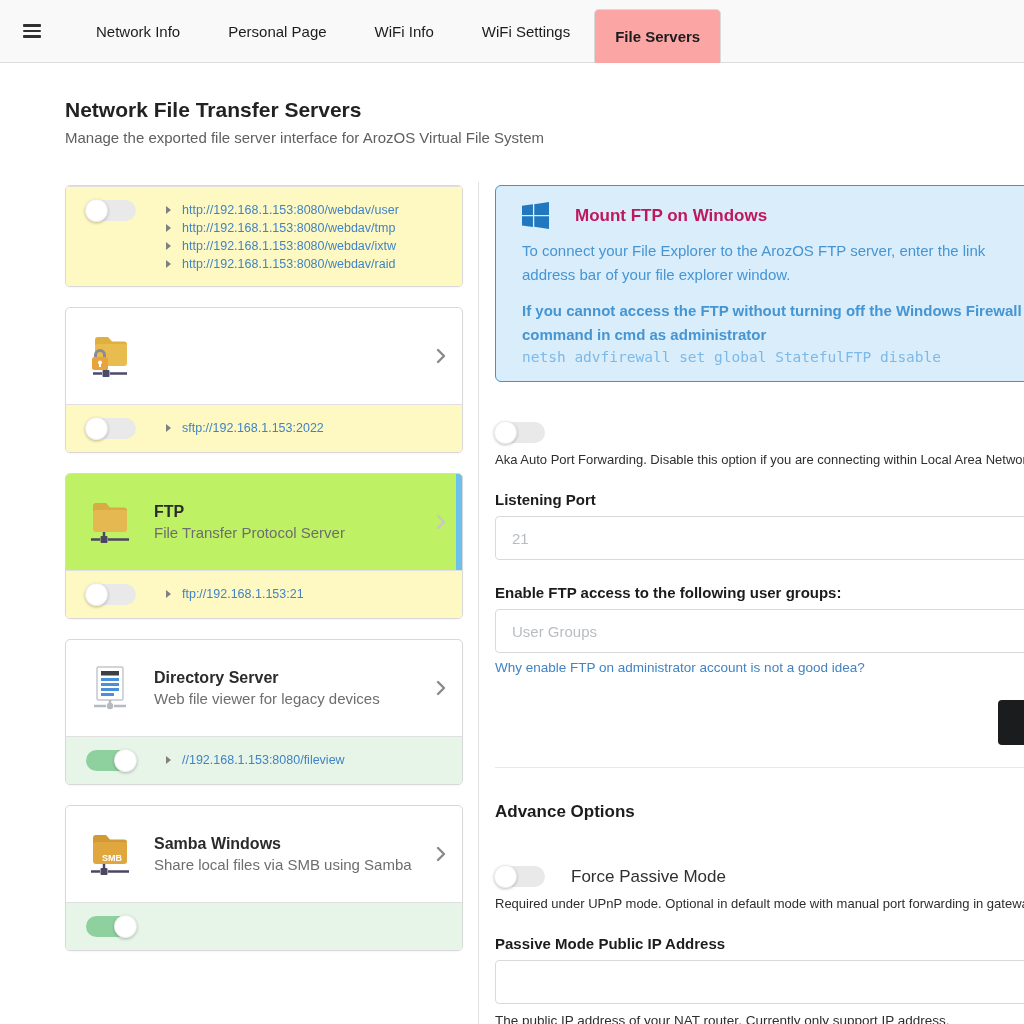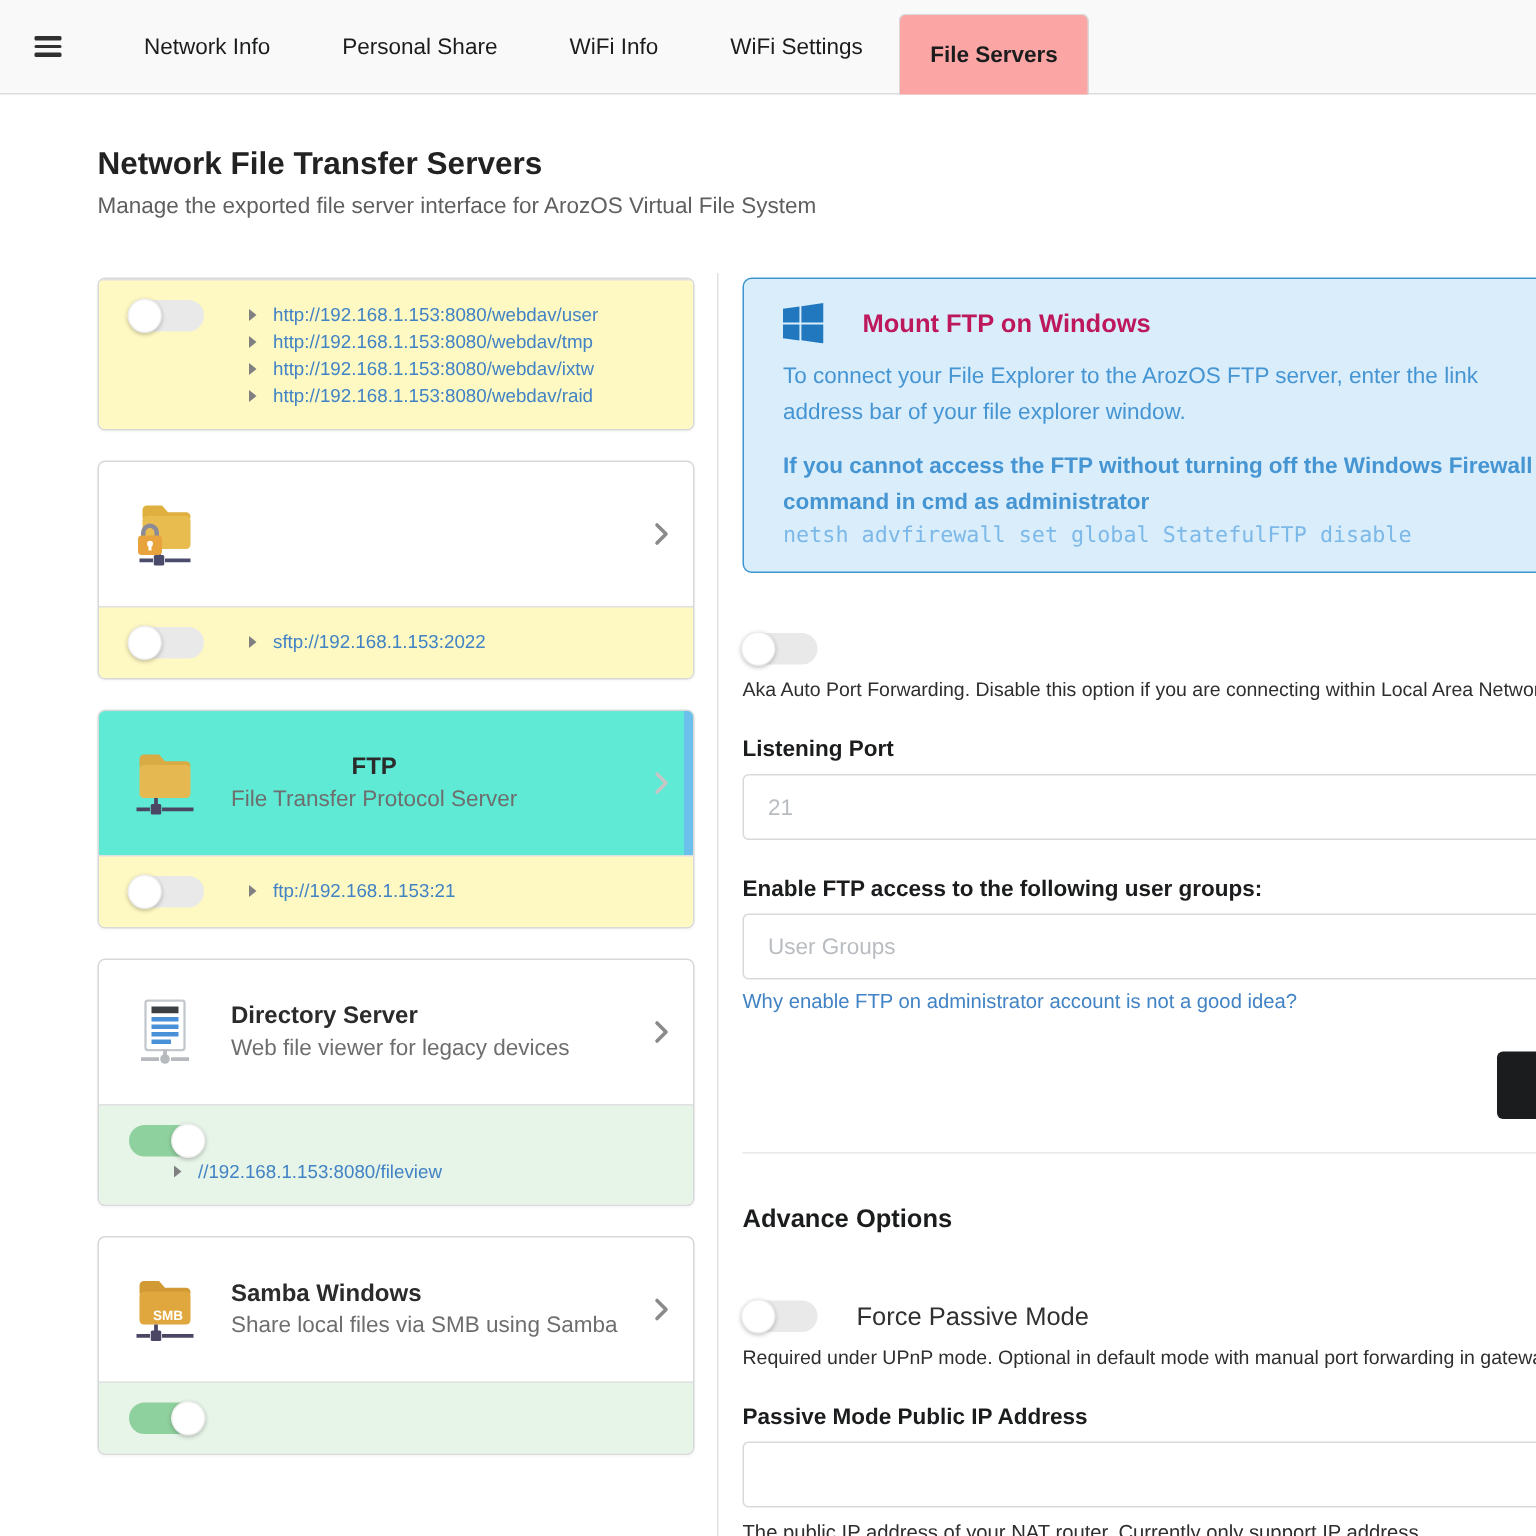--- a/index.html
+++ b/index.html
@@ -32,35 +32,35 @@
   .page-title{font-size:21px;font-weight:bold;color:#222;}
   .page-subtitle{font-size:15px;color:#5f5f5f;margin-top:7px;}
   
   .col-divider{position:absolute;left:478px;top:182px;width:1px;height:842px;background:#e2e2e2;}
   .left-col{position:absolute;left:65px;top:185px;width:398px;display:flex;flex-direction:column;}
   .card{
     border:1px solid #d8d8d8;border-radius:5px;background:#fff;
     box-shadow:0 1px 2px rgba(0,0,0,.04);overflow:hidden;margin-bottom:20px;
   }
   .card-main{position:relative;display:flex;align-items:center;height:96px;padding:0 40px 0 24px;cursor:pointer;}
-  .card.selected .card-main{background:#5eead4;text-align:center;}
+  .card.selected .card-main{background:#bef264;}
   .sel-bar{display:none;}
   .card.selected .sel-bar{display:block;position:absolute;right:0;top:0;bottom:0;width:6px;background:#6bc1ec;}
   .card-icon{width:40px;height:48px;flex:none;margin-right:24px;}
   .card-titles{min-width:0;}
   .card-title{font-size:16px;font-weight:bold;color:#2b2b2b;}
   .card-sub{font-size:15px;color:#6e6e6e;margin-top:3px;white-space:nowrap;}
   .chev{position:absolute;right:16px;top:50%;transform:translateY(-50%);}
   .card-footer{
     border-top:1px solid #e0e0e0;background:#fef9c3;
     display:flex;align-items:flex-start;padding:13px 0 13px 20px;
   }
   .card-footer.multi{padding:13px 0 13px 20px;}
   .card-footer.green{background:#e7f4e8;border-top-color:#dcead d;}
-  .card-footer.green{background:#e7f4e8;flex-direction:column;}
+  .card-footer.green{background:#e7f4e8;}
   .links{margin-left:30px;margin-top:1px;}
   .link-row{display:flex;align-items:center;height:18px;}
   .tri{width:0;height:0;border-left:5px solid #808080;border-top:4px solid transparent;border-bottom:4px solid transparent;margin-right:11px;flex:none;}
   a.srv-link{font-size:12.5px;color:#4183c4;text-decoration:none;white-space:nowrap;cursor:pointer;}
   
   .toggle{width:50px;height:21px;border-radius:11px;background:#e9e9e9;position:relative;flex:none;cursor:pointer;}
   .toggle .knob{
     position:absolute;top:-1px;left:-1px;width:23px;height:23px;border-radius:50%;
     background:#fff;box-shadow:0 1px 3px rgba(0,0,0,.25), inset 0 0 0 1px rgba(0,0,0,.07);
   }
@@ -105,21 +105,21 @@
 <body>
 
 <div class="nav">
   <div class="hamburger">
       <div></div>
       <div></div>
       <div></div>
     </div>
   <div class="tabs">
     <div class="tab">Network Info</div>
-    <div class="tab">Personal Share</div>
+    <div class="tab">Personal Page</div>
     <div class="tab">WiFi Info</div>
     <div class="tab">WiFi Settings</div>
     <div class="tab active">File Servers</div>
   </div>
 </div>
 
 <div class="page-header">
   <div class="page-title">Network File Transfer Servers</div>
   <div class="page-subtitle">Manage the exported file server interface for ArozOS Virtual File System</div>
 </div>

